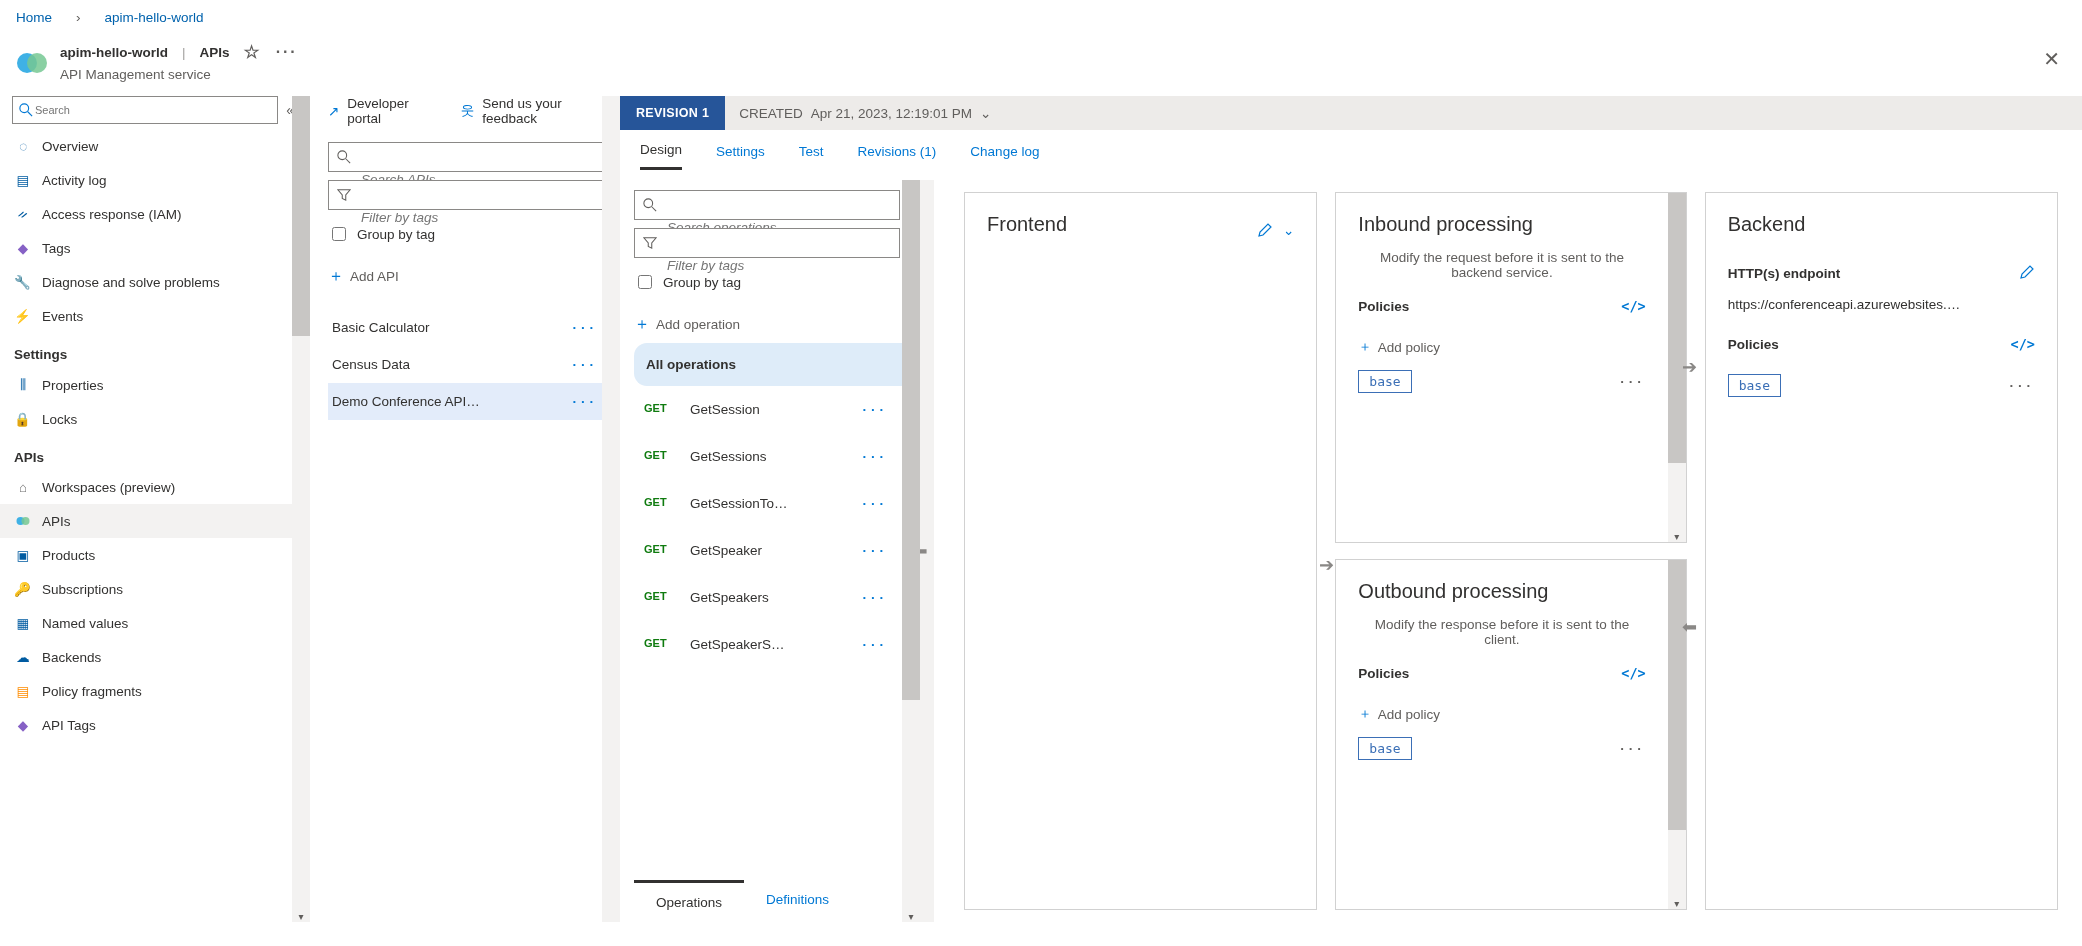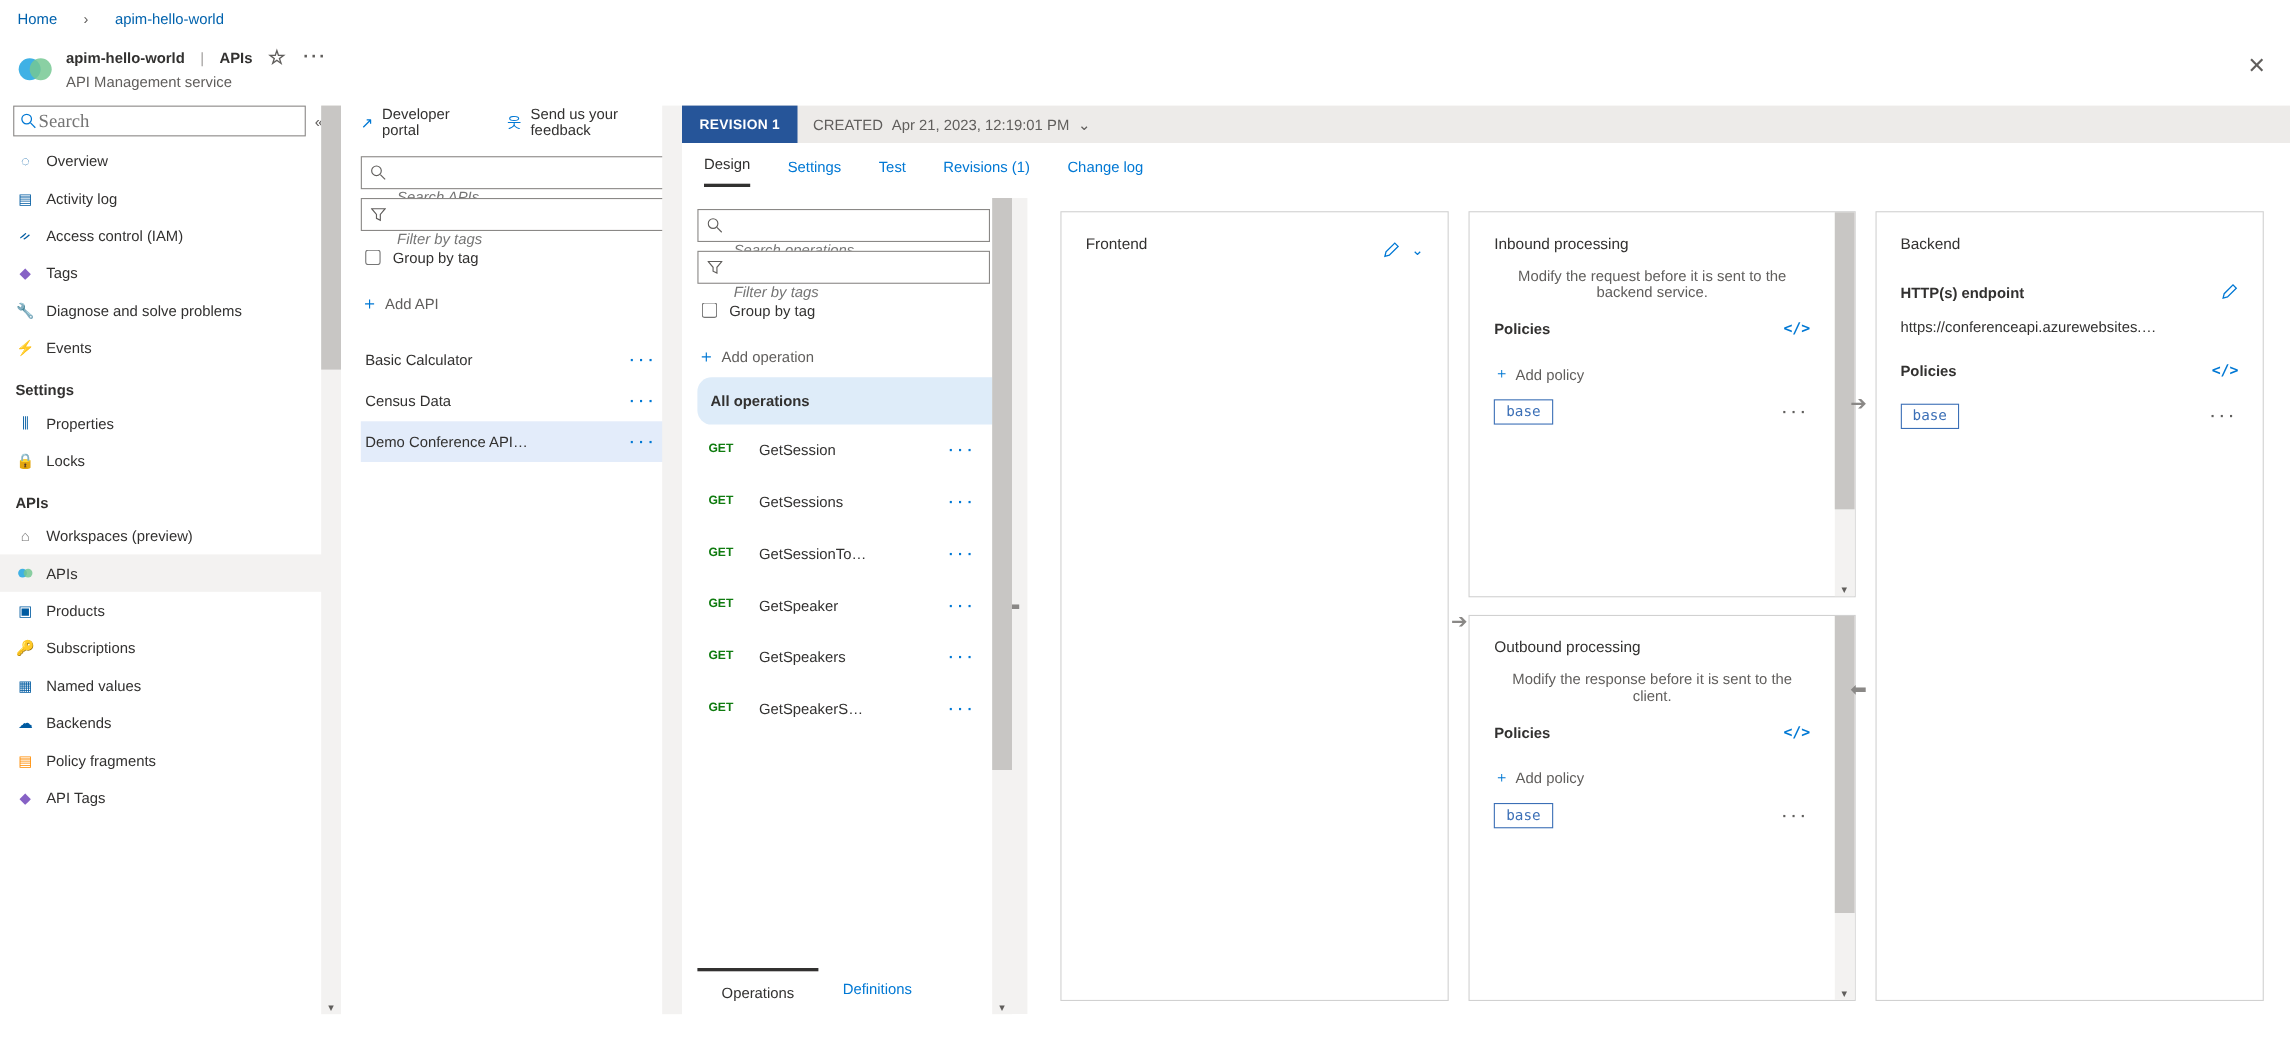--- a/index.html
+++ b/index.html
@@ -34,21 +34,21 @@
   .titlebar .spacer { flex:1; }
   .close { font-size:20px; color:#605e5c; cursor:pointer; padding:6px; }
 
   
   .main { display:flex; height:calc(946px - 120px); }
 
   
   .left { width:310px; flex:0 0 310px; display:flex; flex-direction:column; border-right:0; position:relative; }
   .searchwrap { padding:0 12px 6px 12px; display:flex; align-items:center; gap:8px; }
   .searchbox { flex:1; display:flex; align-items:center; border:1px solid #8a8886; background:#fff; height:28px; padding:0 6px; }
-  .searchbox input { border:0; outline:0; flex:1; font-size:17px; color:var(--grey); background:transparent;font-family:Liberation Serif, serif; }
+  .searchbox input { border:0; outline:0; flex:1; font-size:11px; color:var(--grey); background:transparent; }
   .collapse { cursor:pointer; color:#605e5c; font-size:14px; padding-right:4px; }
   .navlist { overflow-y:auto; flex:1; padding-right:0; margin-right:4px; }
   .navitem { display:flex; align-items:center; gap:10px; padding:9px 14px; cursor:pointer; color:var(--text); }
   .navitem.selected { background:#f3f2f1; }
   .navitem .icon { width:18px; display:flex; justify-content:center; color:#707070; }
   .navitem .yellow { color:#f2c811; }
   .navitem .blueico { color:#005ba1; }
   .navitem .orange { color:#ff8c00; }
   .navitem .purple { color:#8661c5; }
   .navsection { padding:14px 14px 6px 14px; font-weight:600; color:#323130; }
@@ -106,21 +106,21 @@
   .opstabs a { padding:12px 22px; cursor:pointer; }
   .opstabs a.active { border-top:3px solid var(--text); color:var(--text); }
   .opstabs a.link { color:var(--blue); }
 
   
   .content-wrap { flex:1; display:flex; position:relative; padding:12px 0 12px 6px; gap:18px; overflow:hidden; }
   .content-wrap .scrollbar { position:absolute; left:0; top:0; bottom:0; width:18px; background:#f3f2f1; }
 
   .card { background:#fff; border:1px solid var(--border); flex:1 1 0; min-width:0; display:flex; flex-direction:column; position:relative; }
   .card .pad { padding:20px 22px; }
-  .card h3 { margin:0 0 14px 0; font-weight:400; font-size:14px; }
+  .card h3 { margin:0 0 14px 0; font-weight:400; font-size:20px; }
   .card .desc { color:var(--grey);text-align:center; }
   .policies-head { display:flex; justify-content:space-between; align-items:center; font-weight:600; font-size:14px; }
   .code-ico { color:var(--blue); font-family:monospace; font-weight:700; cursor:pointer; }
   .addpolicy { display:inline-flex; align-items:center; gap:6px; color:#605e5c; cursor:pointer; padding:10px 0 6px 0; }
   .base { display:inline-block; border:1px solid #3b6fb6; color:#3b6fb6; padding:3px 10px; font-family:Consolas,monospace; font-size:13px; }
   .card .scrollcol { position:absolute; right:0; top:0; bottom:0; width:18px; background:#f3f2f1; }
   .card .scrollcol .thumbS { position:absolute; top:0; height:270px; width:18px; background:#c8c6c4; }
 
   .transfer { position:absolute; width:28px; height:28px; display:flex; align-items:center; justify-content:center; color:#8a8886; font-size:18px; background:transparent; }
 
@@ -179,21 +179,21 @@
       <div class="navitem">
           <span class="icon blueico">◌</span>
           <span>Overview</span>
         </div>
       <div class="navitem">
           <span class="icon blueico">▤</span>
           <span>Activity log</span>
         </div>
       <div class="navitem">
           <span class="icon blueico">ᨀ</span>
-          <span>Access control (IAM)</span>
+          <span>Access response (IAM)</span>
         </div>
       <div class="navitem">
           <span class="icon purple">◆</span>
           <span>Tags</span>
         </div>
       <div class="navitem">
           <span class="icon">🔧</span>
           <span>Diagnose and solve problems</span>
         </div>
       <div class="navitem">

